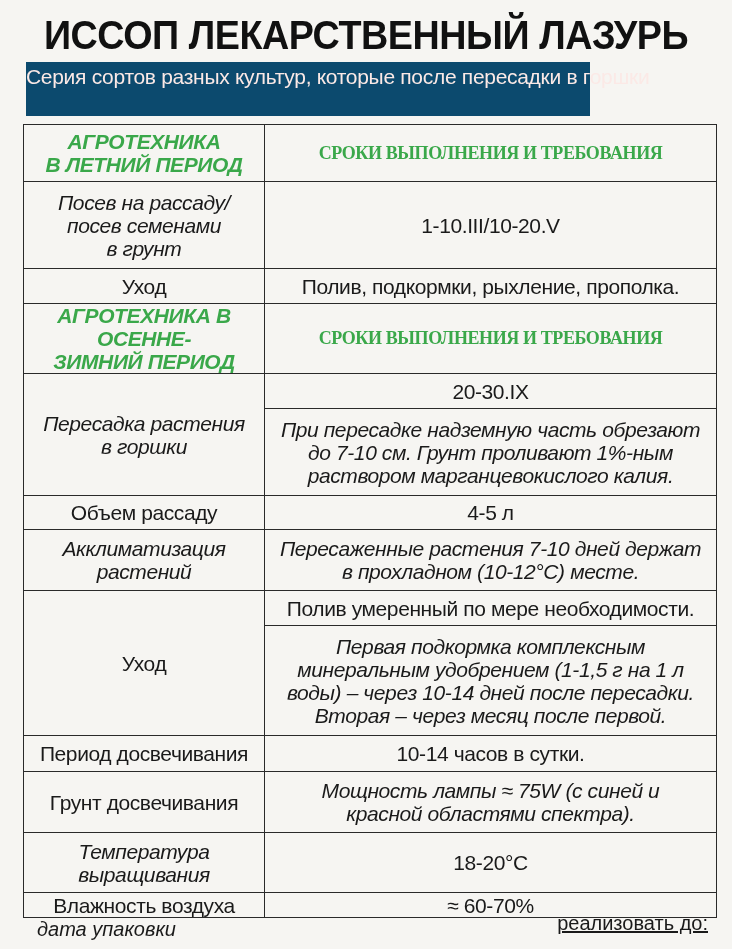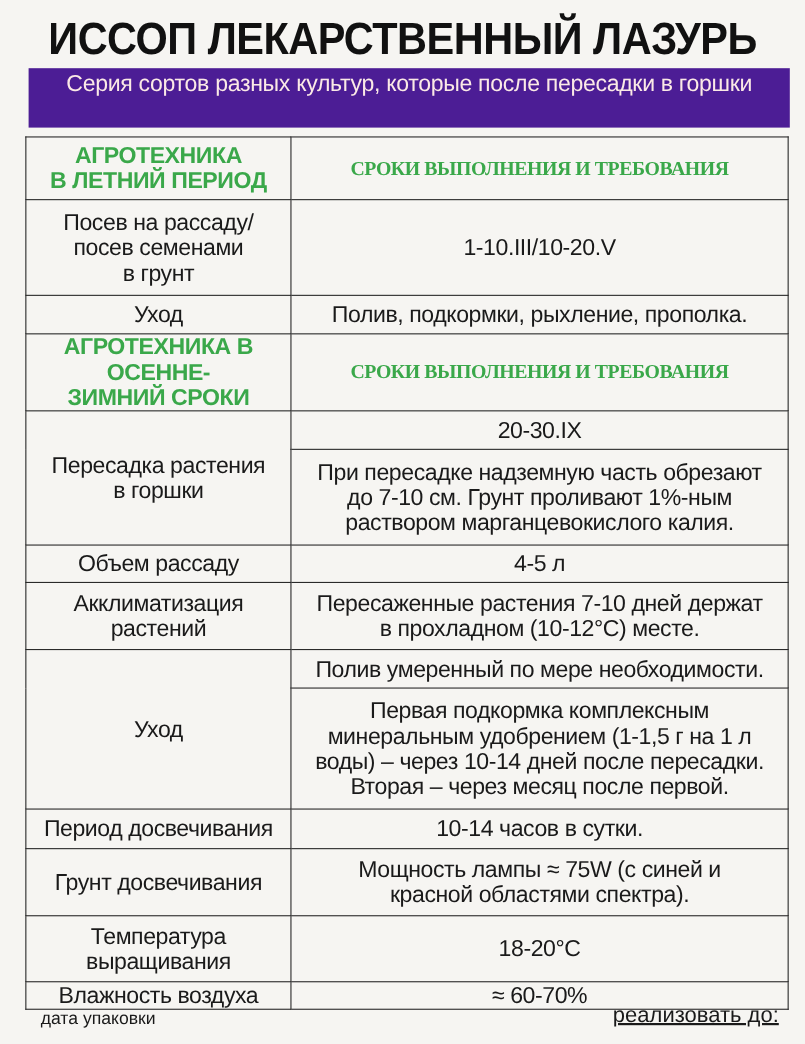--- a/index.html
+++ b/index.html
@@ -15,22 +15,22 @@
     text-align: center;
     font-family: "Liberation Sans", sans-serif;
     font-weight: bold;
     font-size: 41px;
     letter-spacing: -0.5px;
     transform: scaleX(0.92);
     color: #111;
     line-height: 46px;
   }
   .banner {
-    position: absolute; left: 26px; top: 62px; width: 692px; height: 54px;
-    background: #4c1d95;
+    position: absolute; left: 26px; top: 62px; width: 564px; height: 54px;
+    background: #0c4a6e;
     color: #fbe9e6;
     font-size: 21px;
     line-height: 24px;
     text-align: center;
     padding-top: 3px;
     box-sizing: border-box;
     letter-spacing: -0.3px;
   }
   .banner span { display: block; white-space: nowrap; }
   table.grid {
@@ -52,28 +52,29 @@
   td.hdr {
     color: #3aa84a;
     font-weight: bold;
     font-size: 16.5px;
     line-height: 18px;
     letter-spacing: -0.3px;
   }
   td.hdr.right { font-size: 18px; font-family: Liberation Serif, serif; }
   .footer-left {
     position: absolute; left: 37px; top: 918px;
-    font-size: 16px;
+    font-size: 20px;
+    font-style: italic;
   }
   .footer-right {
     position: absolute; right: 24px; top: 912px;
     font-size: 20px;
     text-decoration: underline;
   }
-  .ml { display: block; }
+  .ml { display: block; font-style: italic; }
 </style>
 </head>
 <body>
 
 <div class="title">ИССОП ЛЕКАРСТВЕННЫЙ ЛАЗУРЬ</div>
 
 <div class="banner">
   <span>Серия сортов разных культур, которые после пересадки в горшки</span>
 </div>
 
@@ -98,21 +99,21 @@
   </tr>
 
   <tr style="height:35px">
     <td class="col-left">Уход</td>
     <td>Полив, подкормки, рыхление, прополка.</td>
   </tr>
 
   <tr style="height:51px">
     <td class="col-left hdr">
       <span class="ml">АГРОТЕХНИКА В ОСЕННЕ-</span>
-      <span class="ml">ЗИМНИЙ СРОКИ</span>
+      <span class="ml">ЗИМНИЙ ПЕРИОД</span>
     </td>
     <td class="hdr right">СРОКИ ВЫПОЛНЕНИЯ И ТРЕБОВАНИЯ</td>
   </tr>
 
   <tr style="height:35px">
     <td class="col-left" rowspan="2">
       <span class="ml">Пересадка растения</span>
       <span class="ml">в горшки</span>
     </td>
     <td>20-30.IX</td>

